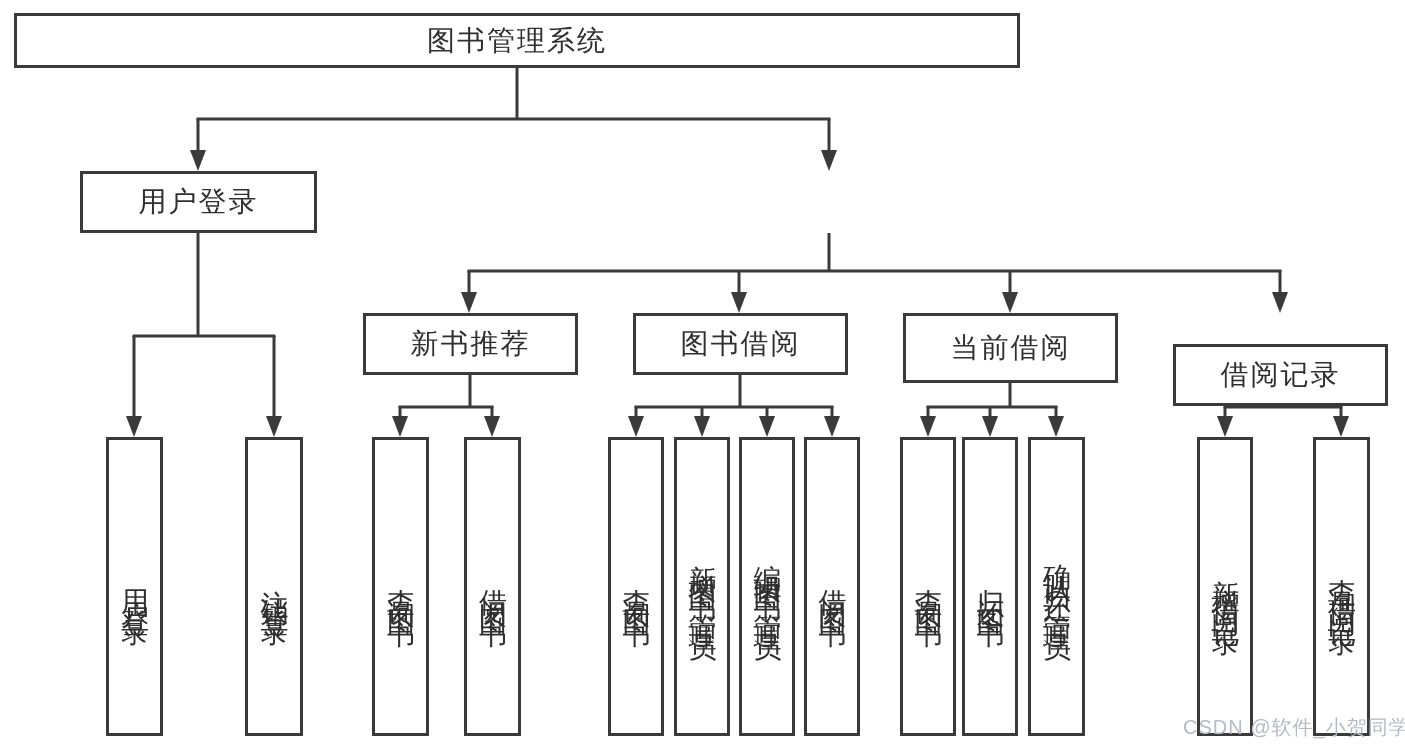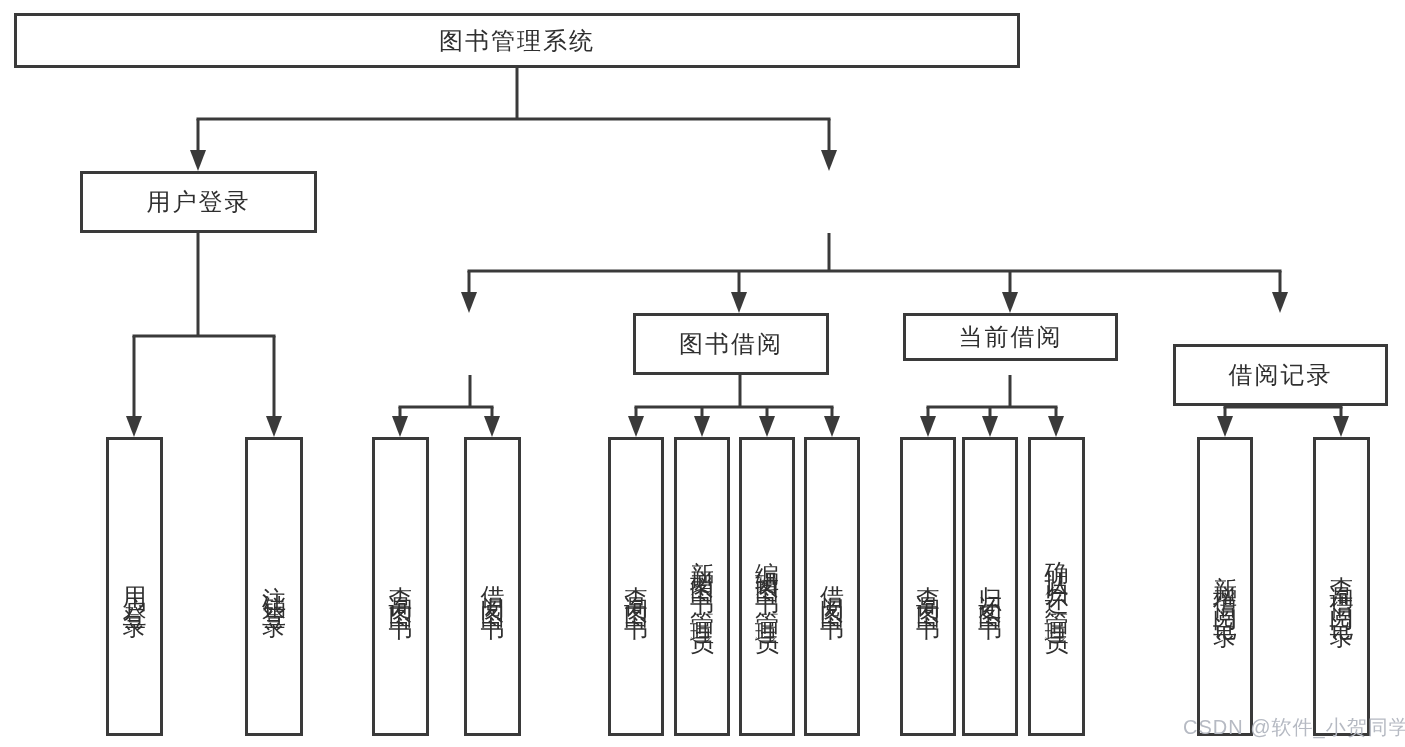--- a/index.html
+++ b/index.html
@@ -23,21 +23,21 @@
   }
   .box {
     position: absolute;
     box-sizing: border-box;
     border: 3px solid #3a3a3a;
     background: #ffffff;
     display: flex;
     align-items: center;
     justify-content: center;
     color: #2f2f2f;
-    font-size: 24px;
+    font-size: 28px;
     letter-spacing: 2px;
     z-index: 2;
   }
   .vbox span {
     writing-mode: vertical-lr;
     text-orientation: mixed;
     letter-spacing: 10px;
     line-height: 1;
     white-space: nowrap;
   }
@@ -131,24 +131,27 @@
   </svg>
 
   <div class="box" style="left:14px; top:13px; width:1006px; height:55px;">
     <span>图书管理系统</span>
   </div>
 
   <div class="box" style="left:80px; top:171px; width:237px; height:62px;">
     <span>用户登录</span>
   </div>
 
-  <div class="box" style="left:633px; top:313px; width:196px; height:62px;">
+  <div class="box" style="left:363px; top:313px; width:215px; height:62px;">
+    <span>新书推荐</span>
+  </div>
+  <div class="box" style="left:633px; top:313px; width:215px; height:62px;">
     <span>图书借阅</span>
   </div>
-  <div class="box" style="left:903px; top:313px; width:215px; height:48px;">
+  <div class="box" style="left:903px; top:313px; width:215px; height:70px;">
     <span>当前借阅</span>
   </div>
   <div class="box" style="left:1173px; top:313px; width:215px; height:62px;margin-top:31px;">
     <span>借阅记录</span>
   </div>
 
   <div class="box vbox" style="left:106px; top:437px; width:57px; height:299px;">
     <span>用户登录</span>
   </div>
   <div class="box vbox" style="left:245px; top:437px; width:58px; height:299px;">

